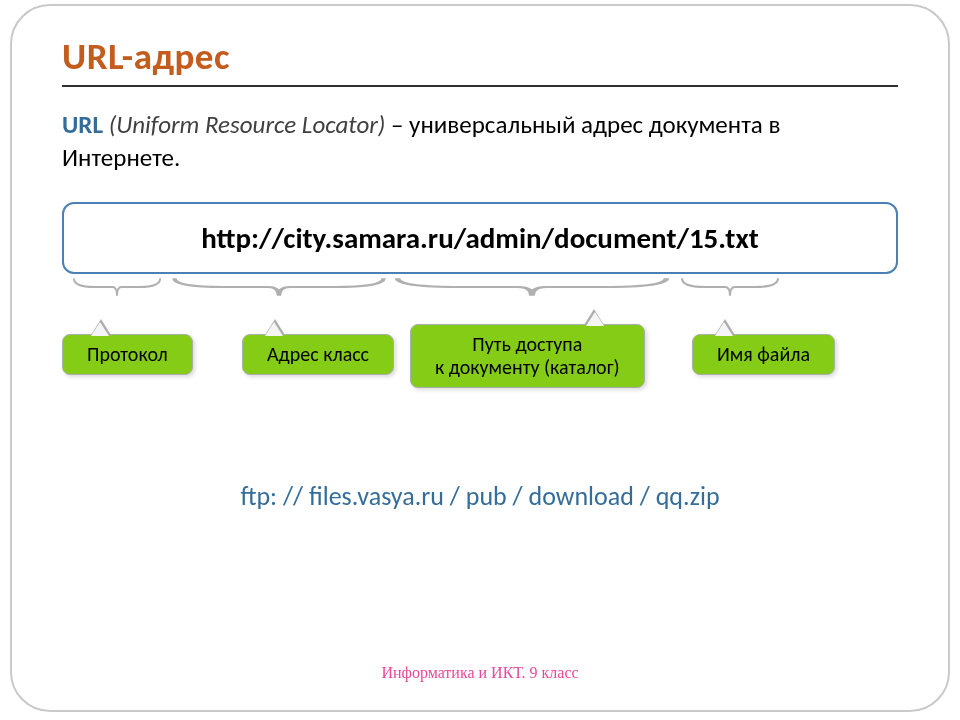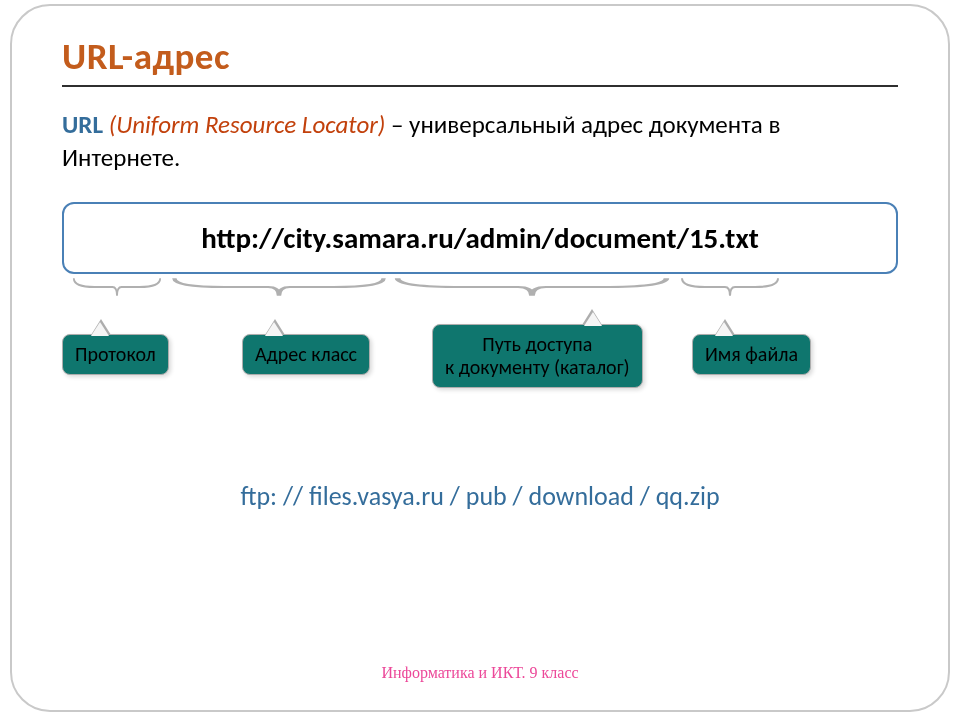--- a/index.html
+++ b/index.html
@@ -26,21 +26,21 @@
     border: none;
     border-top: 2.5px solid #2f2f2f;
     margin: 6px 0 22px 0;
   }
   .definition {
     font-size: 25px;
     line-height: 1.3;
     margin-bottom: 28px;
   }
   .definition .term { color: #346d9b; font-weight: 700; }
-  .definition .paren { color: #c2410c; font-style: italic; }
+  .definition .paren { color: #404040; font-style: italic; }
 
   .url-box {
     border: 2.5px solid #4a80b6;
     border-radius: 12px;
     padding: 16px 18px;
     font-size: 29px;
     font-weight: 700;
     color: #000;
     text-align: center;
     margin: 0 0 0 0;
@@ -50,24 +50,24 @@
   .brace {
     position: absolute; top: 0;
     height: 20px;
     color: #b0b0b0;
   }
   .brace svg { width: 100%; height: 22px; display:block; }
 
   .callouts { position: relative; height: 110px; }
   .callout {
     position: absolute;
-    background: #0f766e;
+    background: #84cc16;
     border: 1.5px solid #adadad;
     border-radius: 8px;
-    padding: 8px 12px;
+    padding: 8px 24px;
     font-size: 20px;
     text-align: center;
     line-height: 1.15;
     box-shadow: 2px 2px 4px rgba(0,0,0,.15);
     top: 34px;
   }
   .callout::before {
     content: "";
     position: absolute;
     top: -16px;
@@ -147,21 +147,21 @@
     </div>
   </div>
 
   <div class="callouts">
     <div class="callout c1" style="left:0px;">
       <span>Протокол</span>
     </div>
     <div class="callout c2" style="left:180px;">
       <span>Адрес класс</span>
     </div>
-    <div class="callout c3" style="left:370px; top:24px;">
+    <div class="callout c3" style="left:348px; top:24px;">
       <span>Путь доступа</span><br>
       <span>к документу (каталог)</span>
     </div>
     <div class="callout c4" style="left:630px;">
       <span>Имя файла</span>
     </div>
   </div>
 
   <div class="example2">ftp: // files.vasya.ru / pub / download / qq.zip</div>
 

